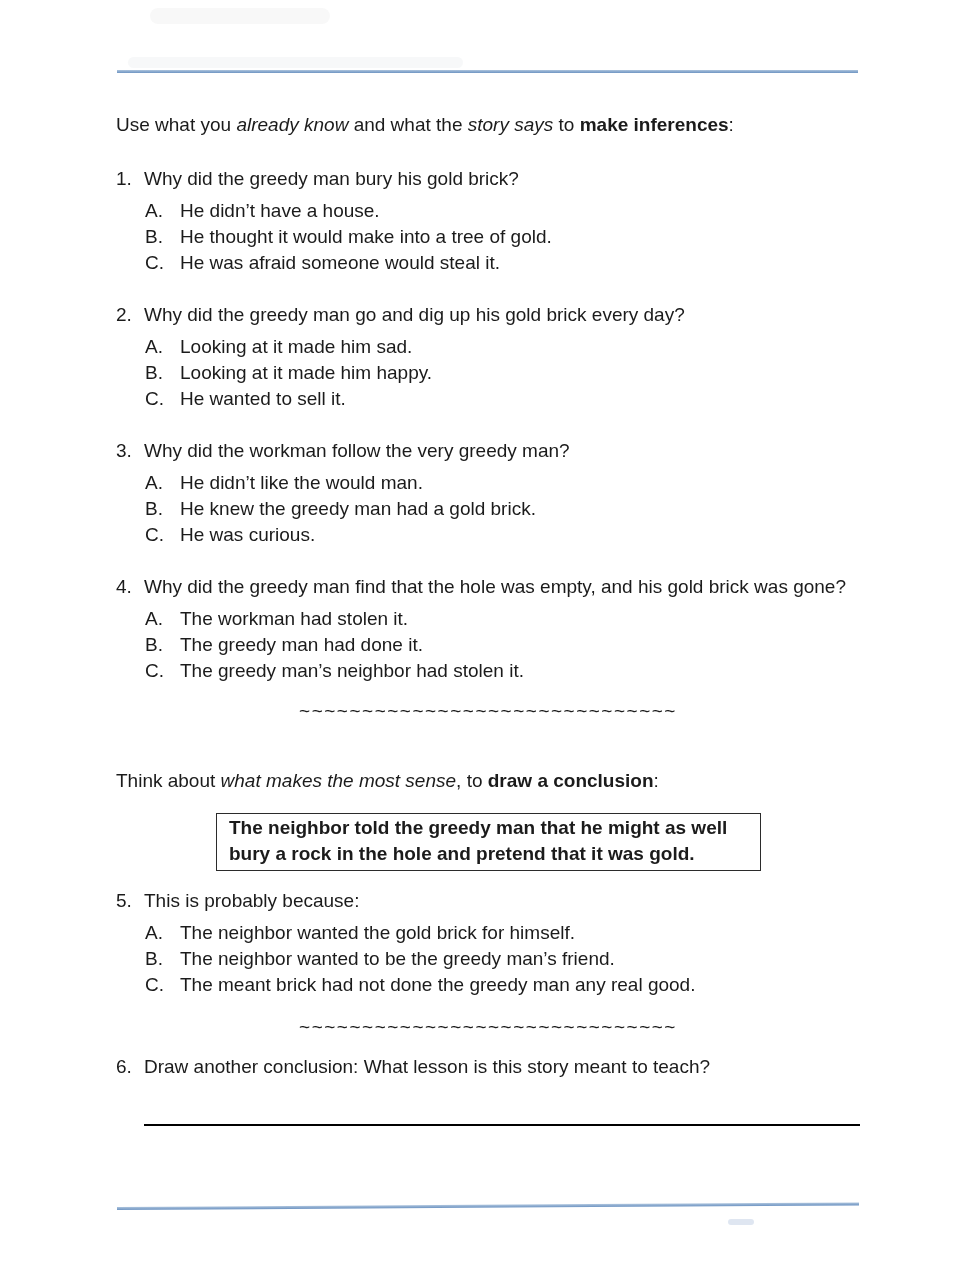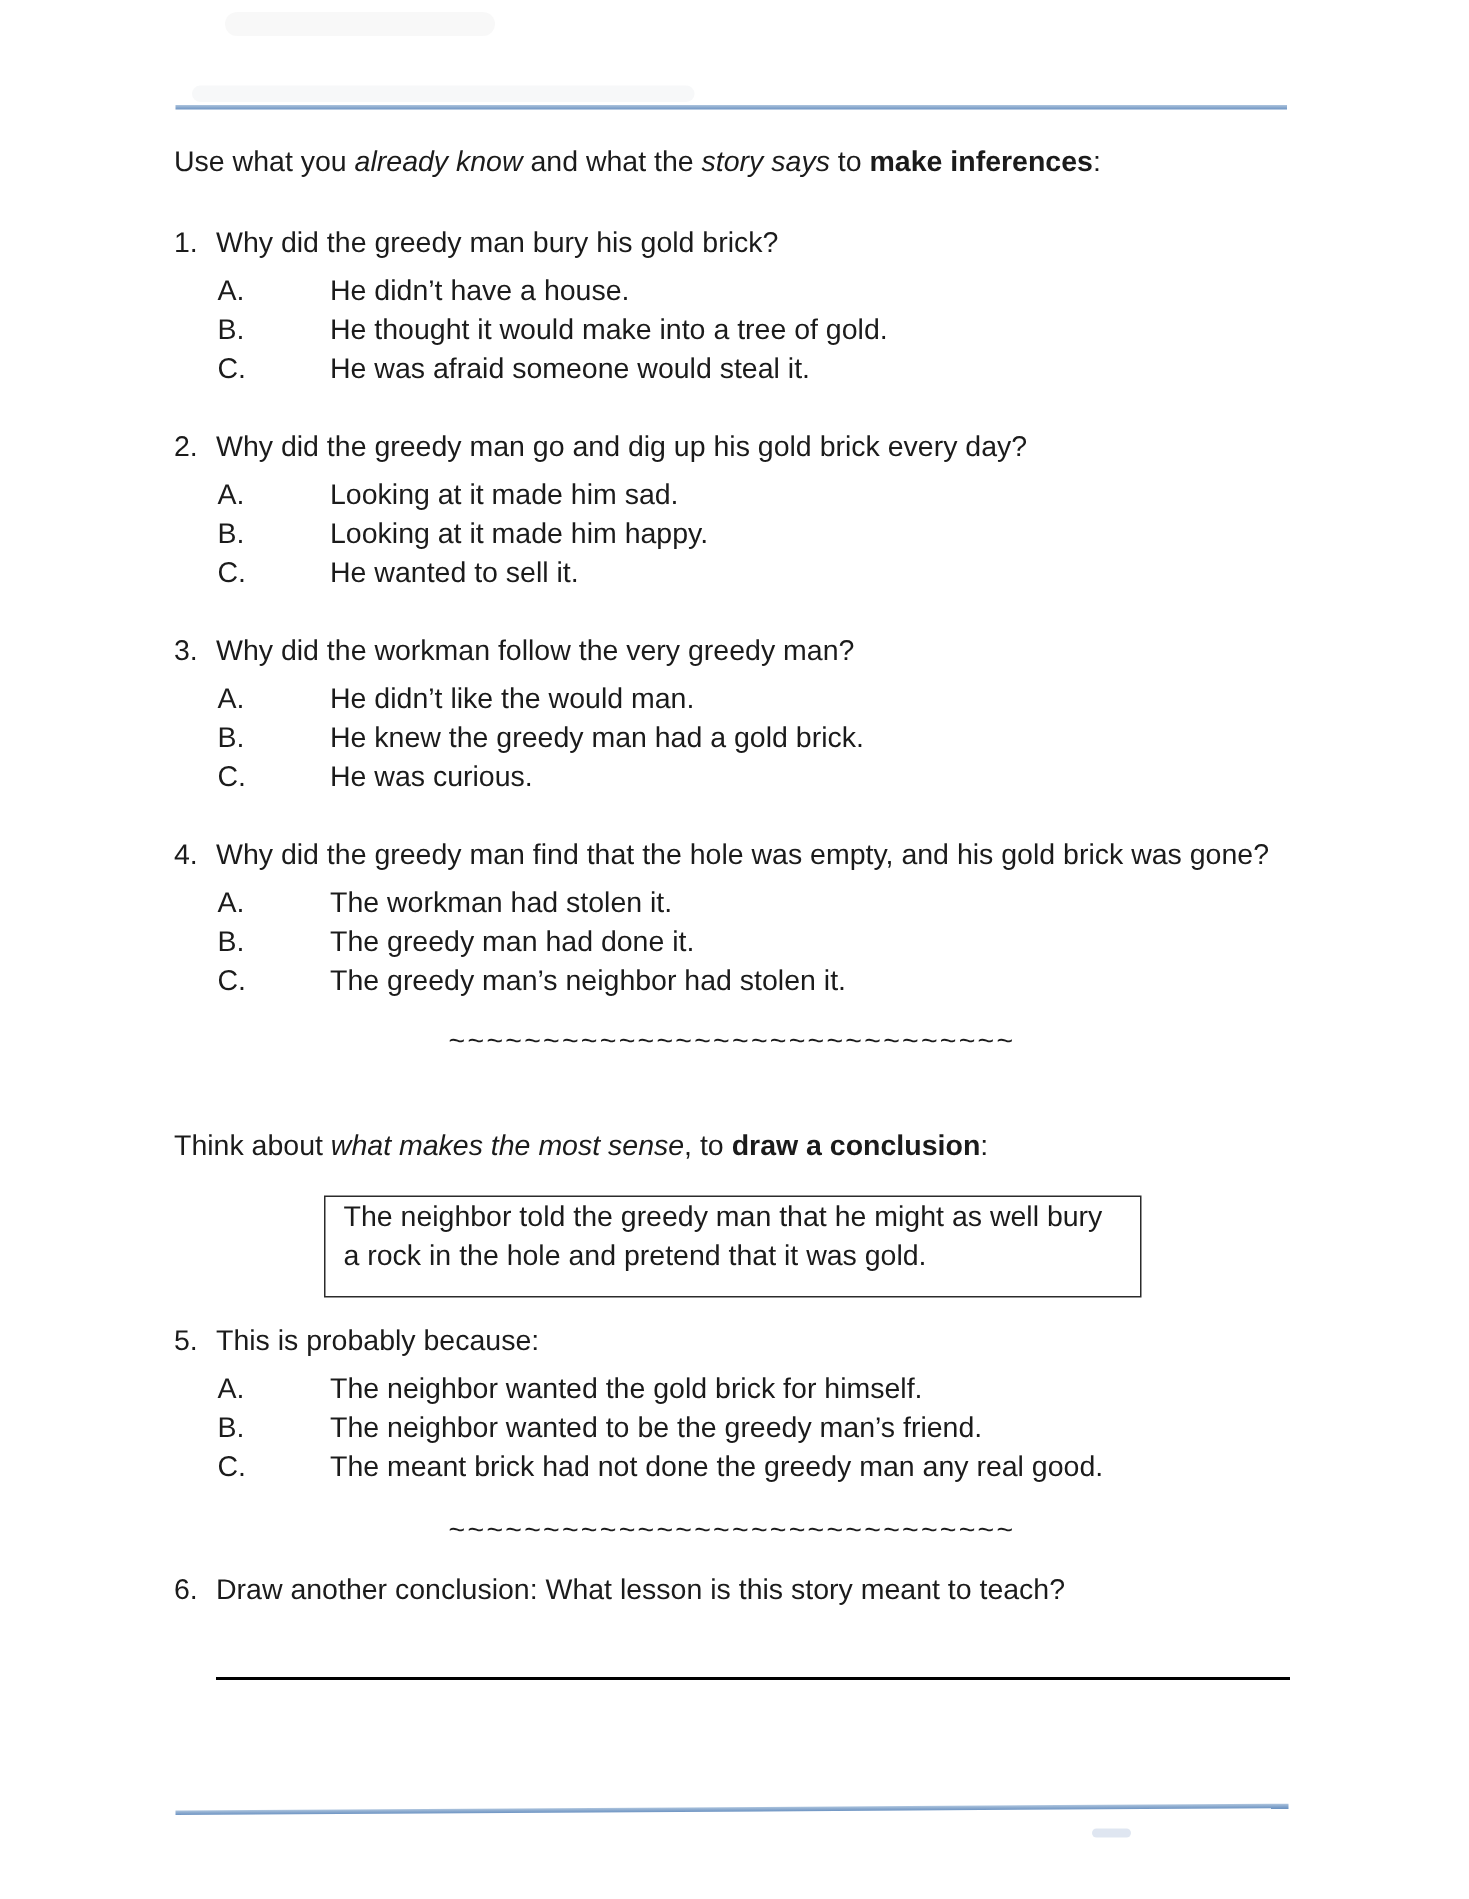--- a/index.html
+++ b/index.html
@@ -35,50 +35,51 @@
   .remnant-b {
     position: absolute; left: 128px; top: 57px; width: 335px; height: 11px;
     background: rgba(175,185,200,0.10); border-radius: 6px;
   }
   .remnant-footer {
     position: absolute; left: 728px; top: 1219px; width: 26px; height: 6px;
     background: rgba(140,165,205,0.28); border-radius: 3px;
   }
   .content {
     position: absolute;
-    left: 116px; top: 96px;
+    left: 116px; top: 112px;
     width: 744px;
   }
   .intro { margin: 0; }
   .it { font-style: italic; }
   .b  { font-weight: bold; }
   .q-block { margin-top: 26px; }
   .q-block.first { margin-top: 28px; }
   .q-line { display: flex; }
   .q-num  { flex: 0 0 28px; }
   .q-text { flex: 1 1 auto; }
   .options { margin-top: 6px; margin-left: 29px; }
   .opt { display: flex; }
   .opt-letter { flex: 0 0 35px; }
-  .opt-text   { flex: 1 1 auto; margin-left: 40px; }
+  .opt-text   { flex: 1 1 auto; }
   .divider {
     margin-top: 14px;
     text-align: center;
     letter-spacing: 1.5px;
     white-space: nowrap;
   }
   .divider.second { margin-top: 16px; }
   .think { margin-top: 44px; }
   .conclusion-box {
     box-sizing: border-box;
     margin-top: 11px;
     margin-left: 100px;
     width: 545px;
     border: 1px solid #2b2b2b;
-    padding: 1px 10px 13px 12px;
+    padding: 1px 10px 3px 12px;
+    font-weight: bold;
   }
   .q6 { margin-top: 14px; }
   .answer-line {
     margin-top: 44px;
     margin-left: 28px;
     width: 716px;
     height: 0;
     border-top: 2px solid #000000;
   }
 </style>

